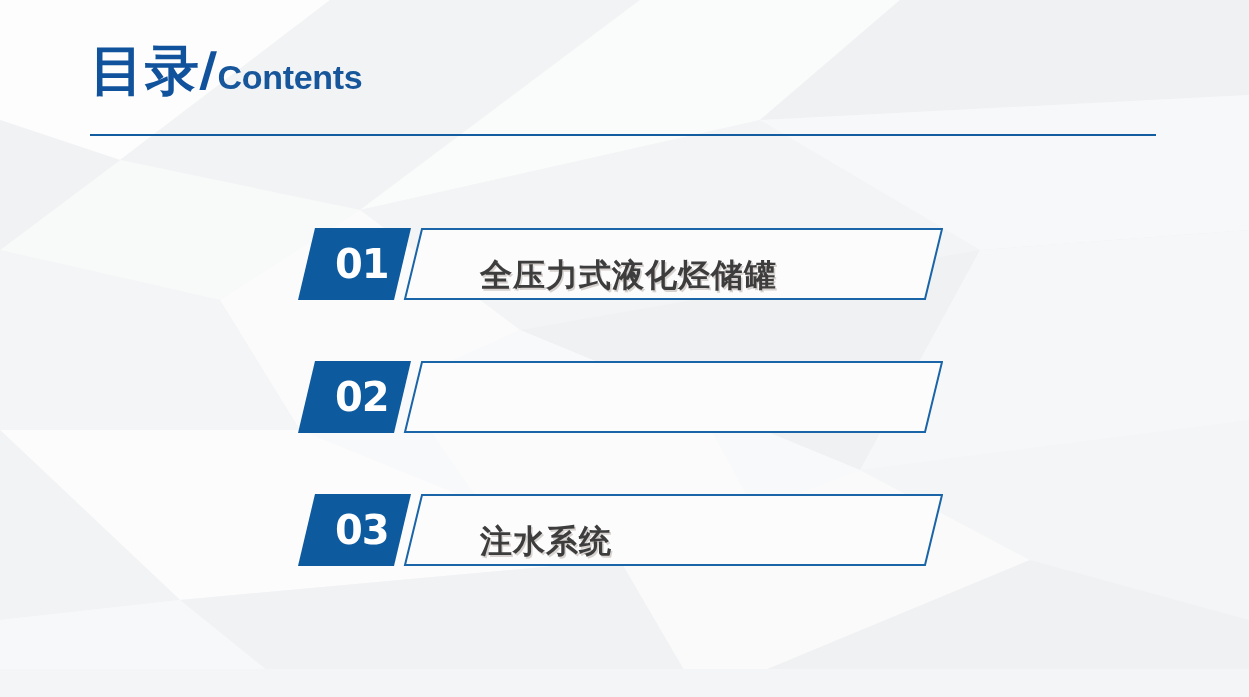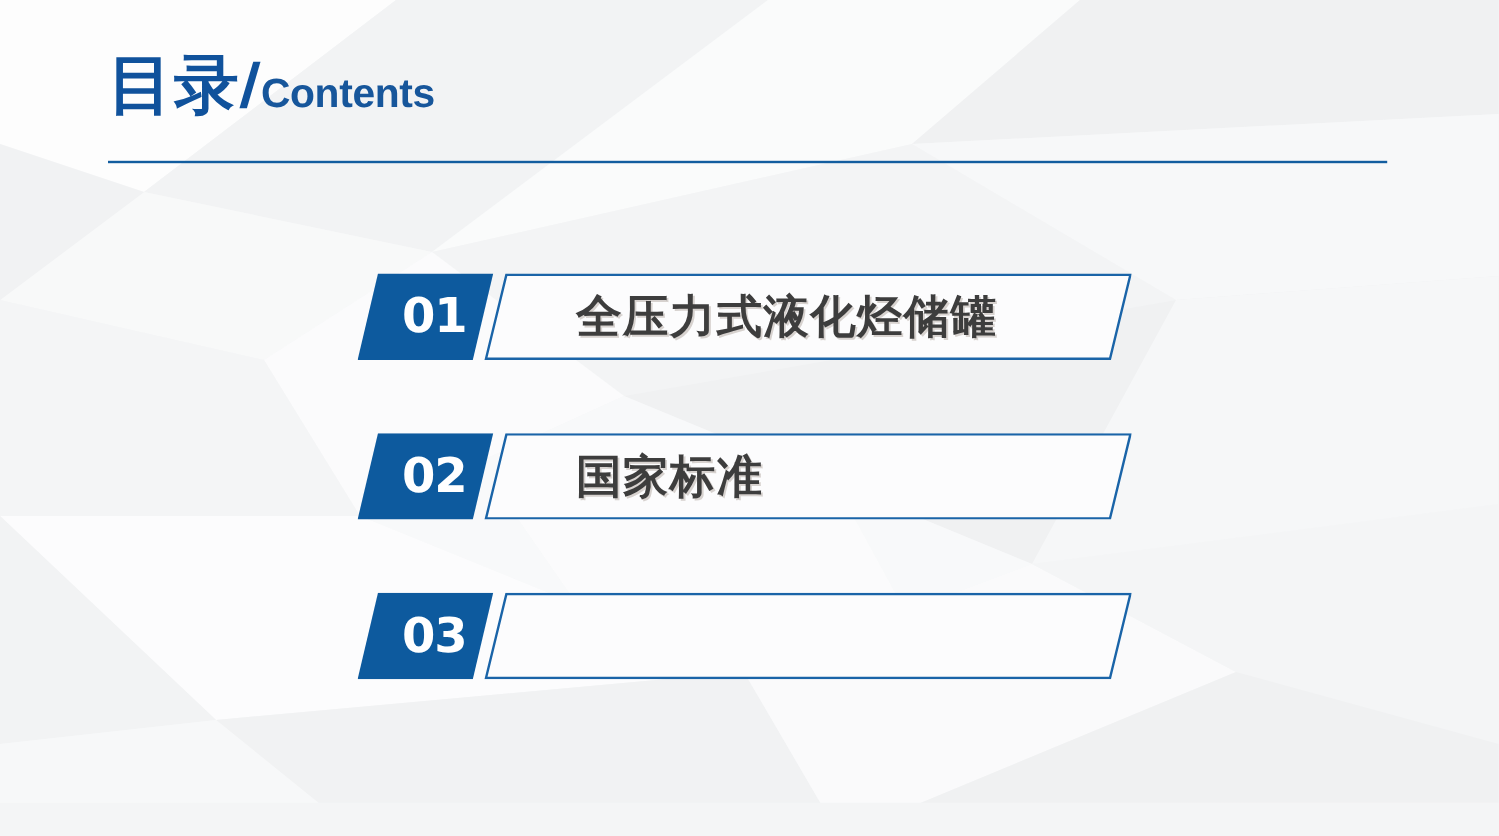--- a/index.html
+++ b/index.html
@@ -117,25 +117,25 @@
     font-family: "DejaVu Sans", "Liberation Sans", sans-serif;
     letter-spacing: -1px;
     transform: skewX(-14deg);
     pointer-events: none;
   }
   .row-number > span { display: inline-block; transform: skewX(14deg); }
 
   .row-label {
     position: absolute;
     left: 182px;
-    top: 0;
+    top: 12px;
     height: 72px;
     display: flex;
     align-items: center;
-    font-size: 38px;
+    font-size: 32px;
     font-weight: bold;
     color: #3d3d3d;
     letter-spacing: 1px;
     text-shadow: 1.5px 1.5px 0 rgba(170,160,150,0.45);
     font-family: "DejaVu Sans", "Liberation Sans", sans-serif;
     white-space: nowrap;
     pointer-events: none;
   }
 </style>
 </head>
@@ -201,27 +201,27 @@
     </div>
 
     <div class="content-row r1">
       <svg class="row-svg" viewBox="0 0 645 72" preserveAspectRatio="none">
         <polygon points="17,0 113,0 96,72 0,72" fill="#0d5a9e"></polygon>
         <polygon points="124,1 644,1 627,71 107,71" fill="#fcfcfd" stroke="#1a64a8" stroke-width="2"></polygon>
       </svg>
       <div class="row-number">
         <span>02</span>
       </div>
-      <div class="row-label">国家标准</div>
     </div>
 
     <div class="content-row r2">
       <svg class="row-svg" viewBox="0 0 645 72" preserveAspectRatio="none">
         <polygon points="17,0 113,0 96,72 0,72" fill="#0d5a9e"></polygon>
         <polygon points="124,1 644,1 627,71 107,71" fill="#fcfcfd" stroke="#1a64a8" stroke-width="2"></polygon>
       </svg>
       <div class="row-number">
         <span>03</span>
       </div>
+      <div class="row-label">注水系统</div>
     </div>
 
   </div>
 </div>
 
 </body></html>

